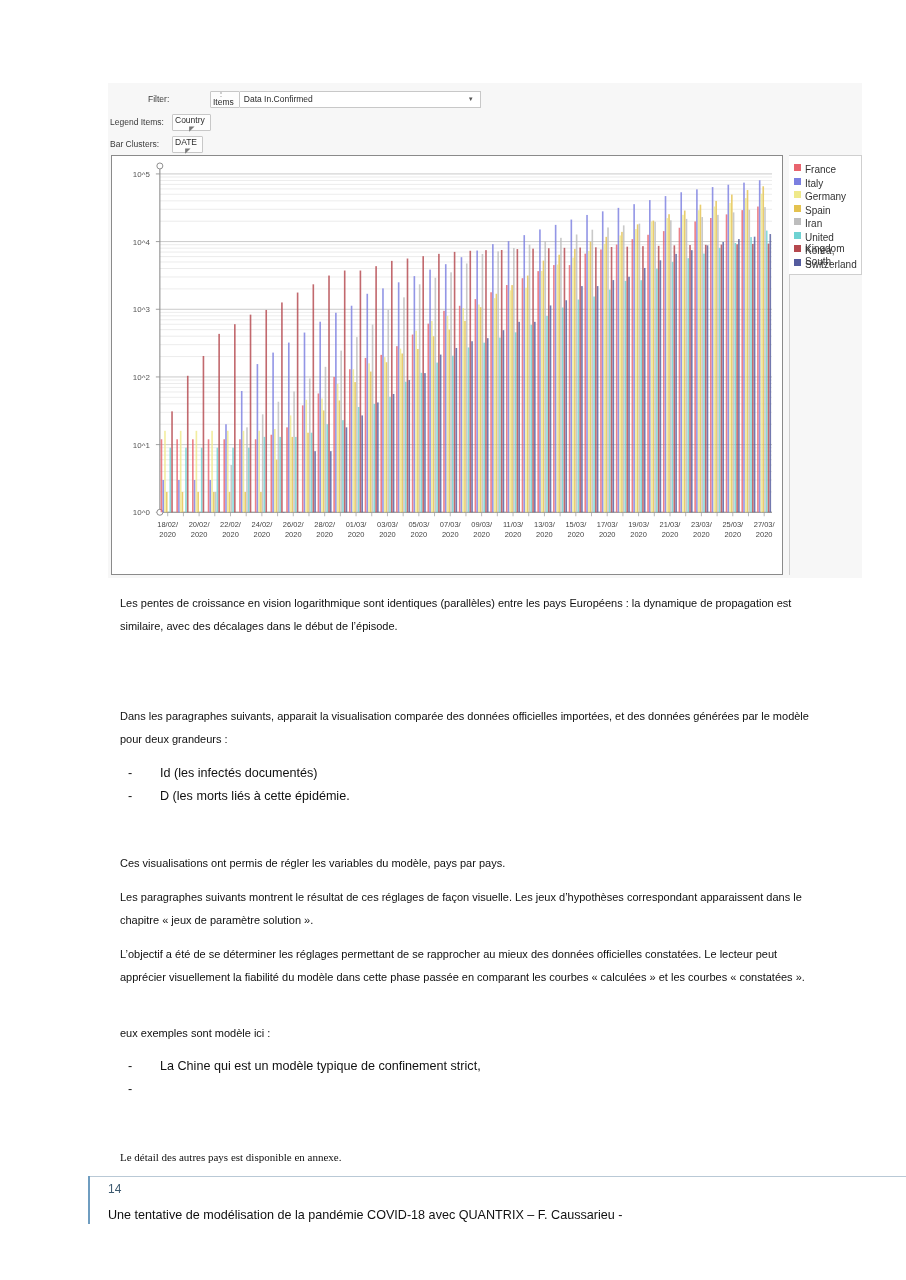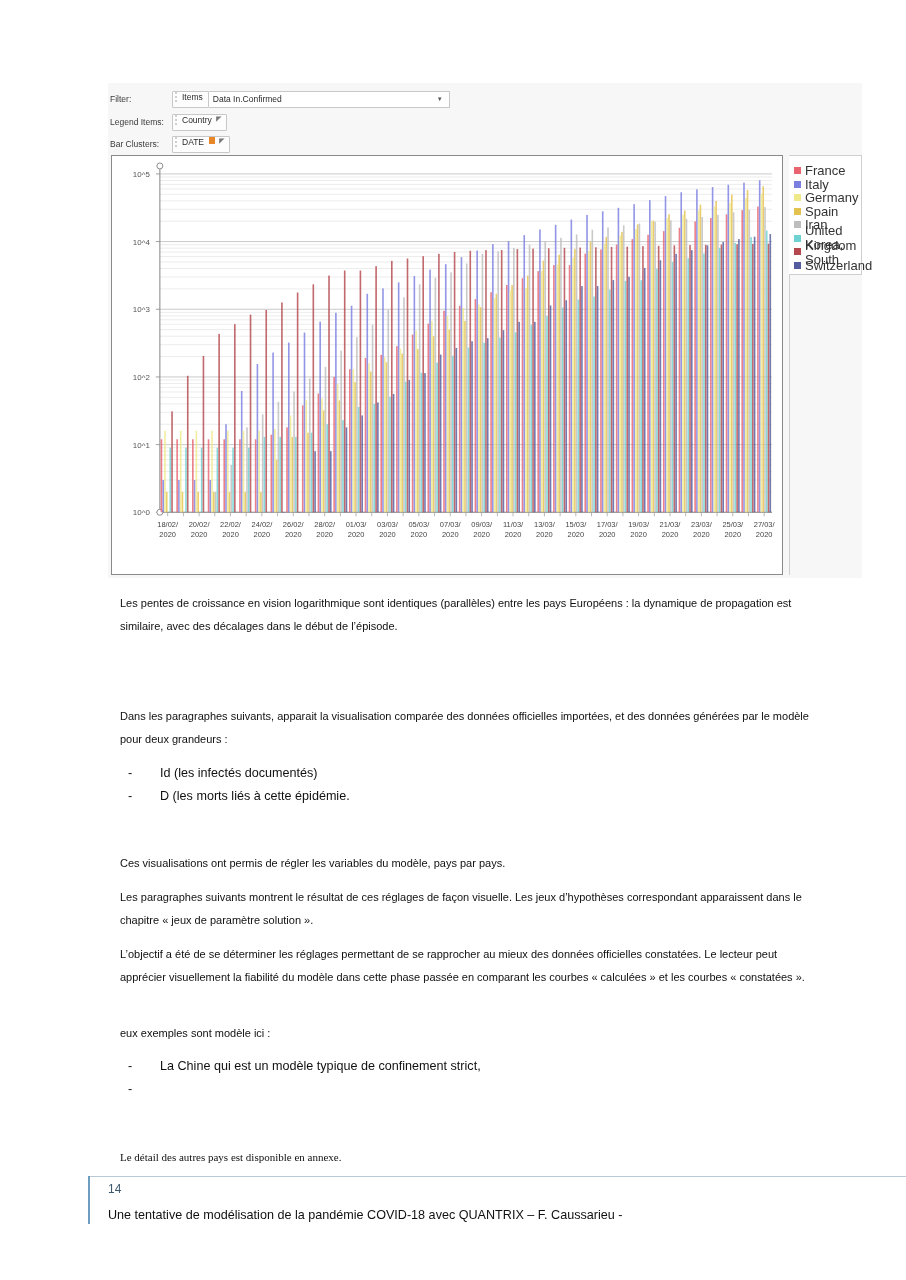--- a/index.html
+++ b/index.html
@@ -16,23 +16,23 @@
   #toolbar{
     position:absolute;left:0;top:0;width:754px;height:70px;
     background:#f7f7f7;
   }
   .tb-row{position:absolute;left:0;height:18px;display:flex;align-items:center;}
   .tb-label{
     width:62px;text-align:left;font-size:8.5px;color:#3a3a3a;
     font-family:"Liberation Sans", sans-serif;padding-left:2px;
   }
   .chip{
-    display:inline-flex;height:15px;
+    display:inline-flex;align-items:center;height:15px;
     background:#fdfdfd;border:1px solid #c8c8c8;border-radius:1px;
-    padding:0 5px 0 2px;font-size:8.5px;color:#2b2b2b;white-space:nowrap;
+    padding:0 5px 0 2px;font-size:8.5px;color:#2b2b2b;white-space:nowrap;flex-direction:column;
   }
   .grip{
     display:inline-block;width:4px;height:11px;margin-right:3px;
     background-image:
       radial-gradient(circle at 1px 1px, #999 0.6px, transparent 0.8px),
       radial-gradient(circle at 1px 5px, #999 0.6px, transparent 0.8px),
       radial-gradient(circle at 1px 9px, #999 0.6px, transparent 0.8px);
   }
   .chip-caret{margin-left:4px;font-size:7px;color:#7a7a7a;transform:scaleX(-1);}
   .chip-sq{display:inline-block;width:6px;height:7px;background:#e8862a;margin-left:5px;}
@@ -47,21 +47,21 @@
   #chart-frame{
     position:absolute;left:3px;top:72px;width:672px;height:420px;
     background:#ffffff;border:1px solid #8a8a8a;box-sizing:border-box;
   }
   #plot-wrap{position:absolute;left:0;top:0;width:100%;height:100%;}
   #legend-box{
     position:absolute;left:681px;top:72px;width:73px;height:120px;
     background:#ffffff;border:1px solid #cfcfcf;border-left:none;
     box-sizing:border-box;padding:8px 0 0 5px;
   }
-  .legend-row{display:flex;align-items:center;height:13.5px;font-size:13px;color:#333;}
+  .legend-row{display:flex;height:13.5px;font-size:10px;color:#333;}
   .legend-sw{width:7px;height:7px;margin-right:4px;flex:none;}
   #legend-strip{
     position:absolute;left:681px;top:72px;width:73px;height:420px;
     background:#f7f7f7;border-left:1px solid #cfcfcf;box-sizing:border-box;
   }
 
   
   .doc-p{
     position:absolute;left:120px;font-size:11px;line-height:23px;
     color:#101010;font-family:"Liberation Sans", sans-serif;width:700px;
@@ -85,21 +85,21 @@
   }
   svg text{font-family:"Liberation Sans", sans-serif;}
 </style>
 </head>
 <body>
 
 <div id="app-screenshot">
 
   <div id="toolbar">
 
-    <div class="tb-row" style="top:7px;">
+    <div class="tb-row" style="top:7px;margin-left:38px;">
       <span class="tb-label">Filter:</span>
       <span class="chip">
         <span class="grip"></span>
         <span>Items</span>
       </span>
       <span class="filter-field">
         <span>Data In.Confirmed</span>
         <span class="filter-caret">▼</span>
       </span>
     </div>

